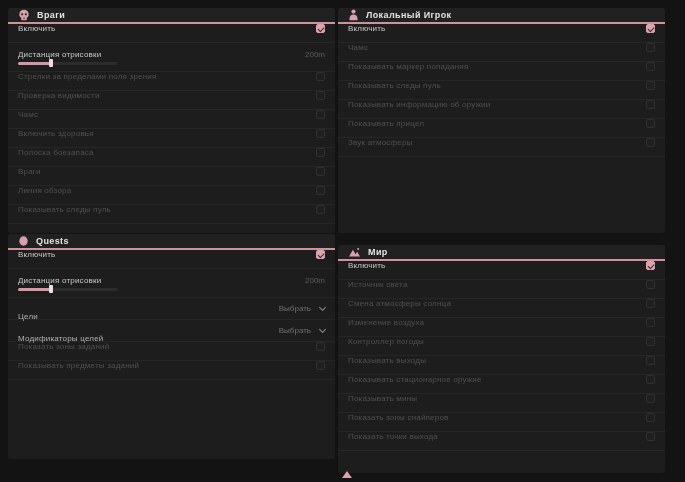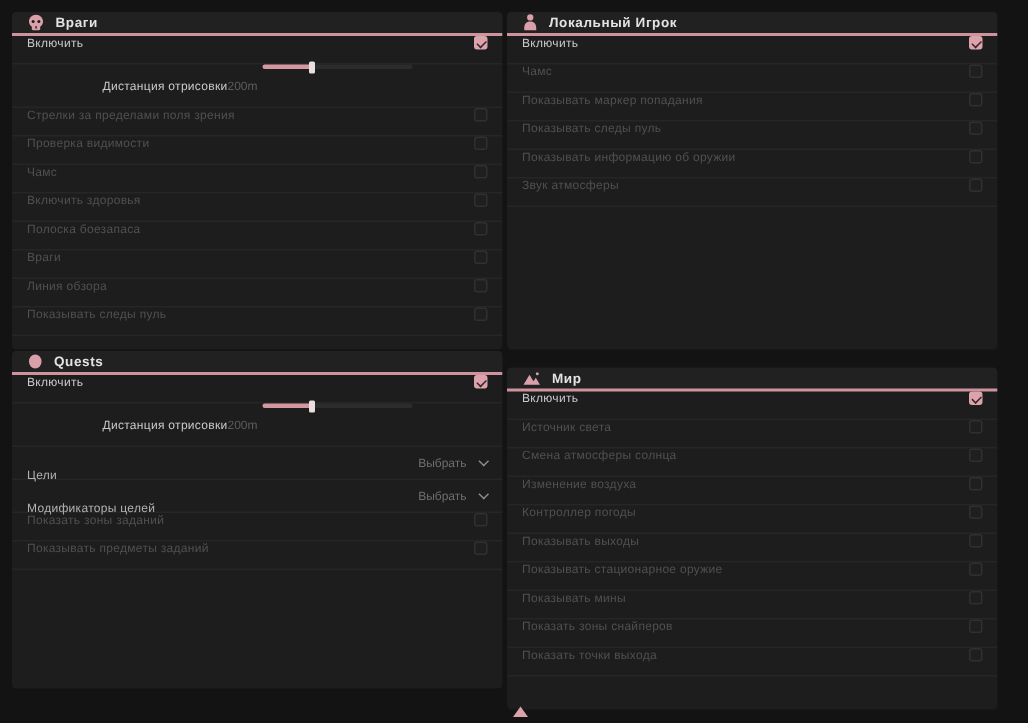--- a/index.html
+++ b/index.html
@@ -26,21 +26,21 @@
   .value { font-size:8px; color:#5c5c5c; }
 
   .checkbox { width:9px; height:9px; border-radius:2px; background:#222;
               border:1px solid #383838; position:relative; flex:none; cursor:pointer; }
   .row.dim .checkbox { border-color:#303030; background:#1f1f1f; }
   .checkbox.checked { background:#dda3ad; border-color:#dda3ad; }
   .checkbox.checked::after { content:""; position:absolute; left:1px; top:1.5px;
     width:4.5px; height:2.5px; border-left:1.4px solid #3a272c; border-bottom:1.4px solid #3a272c;
     transform:rotate(-45deg); }
 
-  .slider-row { height:29px; flex-direction:row; align-items:stretch; justify-content:center; gap:3px; }
+  .slider-row { height:29px; flex-direction:column; align-items:stretch; justify-content:center; gap:3px; }
   .slider-top { display:flex; justify-content:space-between; align-items:center; }
   .slider-track { position:relative; width:100px; height:3px; background:#2c2c2c; border-radius:2px; cursor:pointer; }
   .slider-fill { position:absolute; left:0; top:0; height:100%; width:34px; background:#d597a1; border-radius:2px; }
   .slider-thumb { position:absolute; left:31px; top:-2.5px; width:4px; height:8px;
                   background:#e9dfe1; border-radius:1px; cursor:pointer; }
 
   .select-row { height:22px; }
   .select { display:flex; align-items:center; gap:9px; cursor:pointer; }
   .select-value { font-size:8px; color:#6e6e6e; }
   .chevron { width:5px; height:5px; border-right:1.2px solid #8d8d8d; border-bottom:1.2px solid #8d8d8d;
@@ -148,20 +148,24 @@
     </div>
     <div class="row dim">
       <span class="label">Показывать следы пуль</span>
       <span class="checkbox"></span>
     </div>
     <div class="row dim">
       <span class="label">Показывать информацию об оружии</span>
       <span class="checkbox"></span>
     </div>
     <div class="row dim">
+      <span class="label">Показывать прицел</span>
+      <span class="checkbox"></span>
+    </div>
+    <div class="row dim">
       <span class="label">Звук атмосферы</span>
       <span class="checkbox"></span>
     </div>
   </div>
 
   <div class="panel" id="panel-quests">
     <div class="panel-header">
       <span class="icon">
         <svg width="11" height="12" viewBox="0 0 11 12" fill="currentColor">
             <ellipse cx="5.5" cy="6" rx="4.2" ry="4.7"></ellipse>

